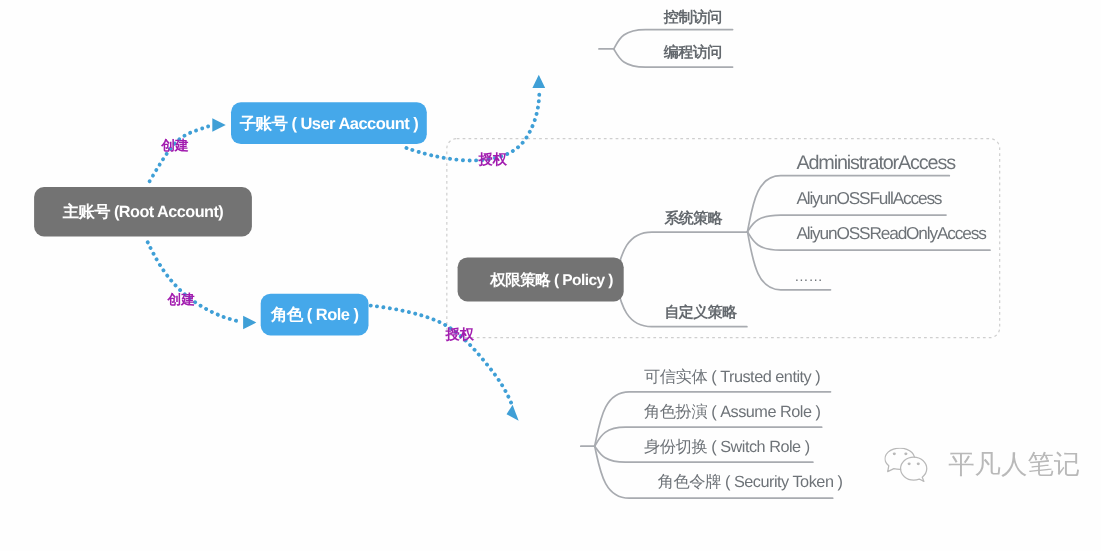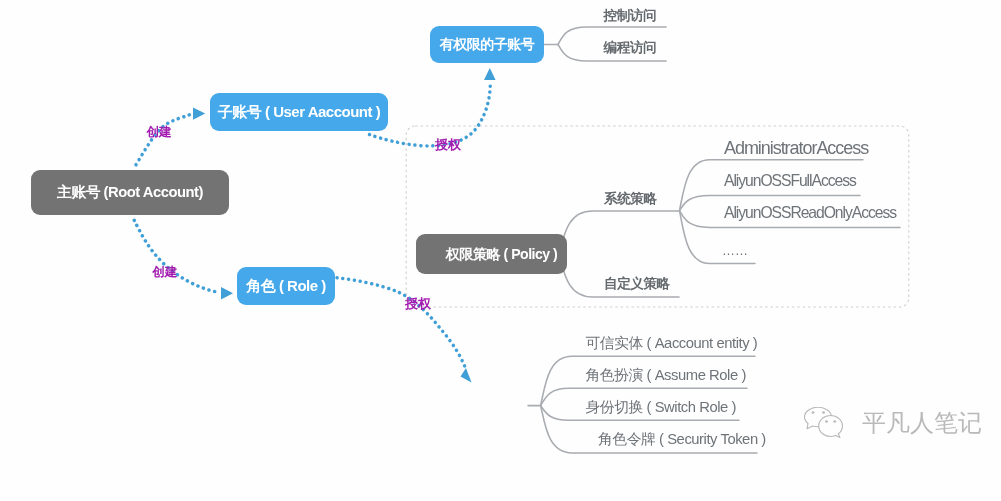--- a/index.html
+++ b/index.html
@@ -65,23 +65,20 @@
   </div>
 
   <div class="node blue" style="left:210px;top:93px;width:178px;height:38px;font-size:15px;">
     <span>子账号 ( User Aaccount )</span>
   </div>
 
   <div class="node blue" style="left:237px;top:267px;width:98px;height:38px;font-size:15px;">
     <span>角色 ( Role )</span>
   </div>
 
-  <div class="node blue" style="left:430px;top:26px;width:114px;height:37px;font-size:14px;">
-    <span>有权限的子账号</span>
-  </div>
 
   <div class="node red" style="left:416px;top:234px;width:131px;height:40px;font-size:14.1px;padding-left:20px;">
     <span>权限策略 ( Policy )</span>
   </div>
 
 
   <div class="edgelabel" style="left:146.5px;top:126px;font-size:12.5px;">创建</div>
   <div class="edgelabel" style="left:152.2px;top:266px;font-size:12.5px;">创建</div>
   <div class="edgelabel" style="left:435px;top:138px;font-size:13px;">授权</div>
   <div class="edgelabel" style="left:405px;top:296.5px;font-size:13px;">授权</div>
@@ -90,21 +87,21 @@
   <div class="leaf mid" style="left:603.5px;top:39.5px;font-size:13.6px;">编程访问</div>
 
   <div class="leaf mid" style="left:604px;top:191px;font-size:13.6px;">系统策略</div>
   <div class="leaf mid" style="left:604px;top:276px;font-size:13.6px;">自定义策略</div>
 
   <div class="leaf" style="left:724px;top:137.5px;font-size:18px;letter-spacing:-1.05px;">AdministratorAccess</div>
   <div class="leaf" style="left:724px;top:171.5px;font-size:15.7px;letter-spacing:-1.05px;">AliyunOSSFullAccess</div>
   <div class="leaf" style="left:724px;top:203.5px;font-size:15.7px;letter-spacing:-1.05px;">AliyunOSSReadOnlyAccess</div>
   <div class="leaf" style="left:722px;top:243px;font-size:13px;letter-spacing:0.1px;">……</div>
 
-  <div class="leaf" style="left:585.5px;top:334.5px;font-size:14.8px;">可信实体 ( Aaccount entity )</div>
+  <div class="leaf" style="left:585.5px;top:334.5px;font-size:14.8px;">可信实体 ( Trusted entity )</div>
   <div class="leaf" style="left:585.5px;top:366.5px;font-size:14.8px;">角色扮演 ( Assume Role )</div>
   <div class="leaf" style="left:585.5px;top:398.5px;font-size:14.8px;">身份切换 ( Switch Role )</div>
   <div class="leaf" style="left:574px;top:431px;font-size:14.8px;margin-left:24px;">角色令牌 ( Security Token )</div>
 
   <div class="wm" style="left:804px;top:407px;">
     <svg width="40" height="32" viewBox="0 0 40 32">
       <g fill="none" stroke="#b9b9b9" stroke-width="1.15" stroke-linecap="round" stroke-linejoin="round">
         <path d="M27.35,8.57 C27.04,7.07 26.25,5.65 25.03,4.41 C23.82,3.17 22.22,2.16 20.36,1.45 C18.51,0.73 16.44,0.34 14.34,0.30 C12.23,0.27 10.15,0.58 8.24,1.23 C6.34,1.87 4.67,2.83 3.37,4.02 C2.07,5.21 1.18,6.60 0.77,8.09 C0.35,9.57 0.42,11.10 0.98,12.56 C1.54,14.02 2.56,15.37 3.97,16.49 L3.0,21.8 L8.6,19.0 C10.5,19.5 12.6,19.75 14.7,19.7"></path>
         <path d="M26.6,8.5 C33.2,8.5 38.5,13.2 38.5,19.0 C38.5,22.1 36.9,24.9 34.4,26.8 L35.9,30.6 L31.7,28.5 C30.1,29.1 28.4,29.5 26.6,29.5 C20.0,29.5 14.7,24.8 14.7,19.0 C14.7,13.2 20.0,8.5 26.6,8.5 Z"></path>
       </g>

